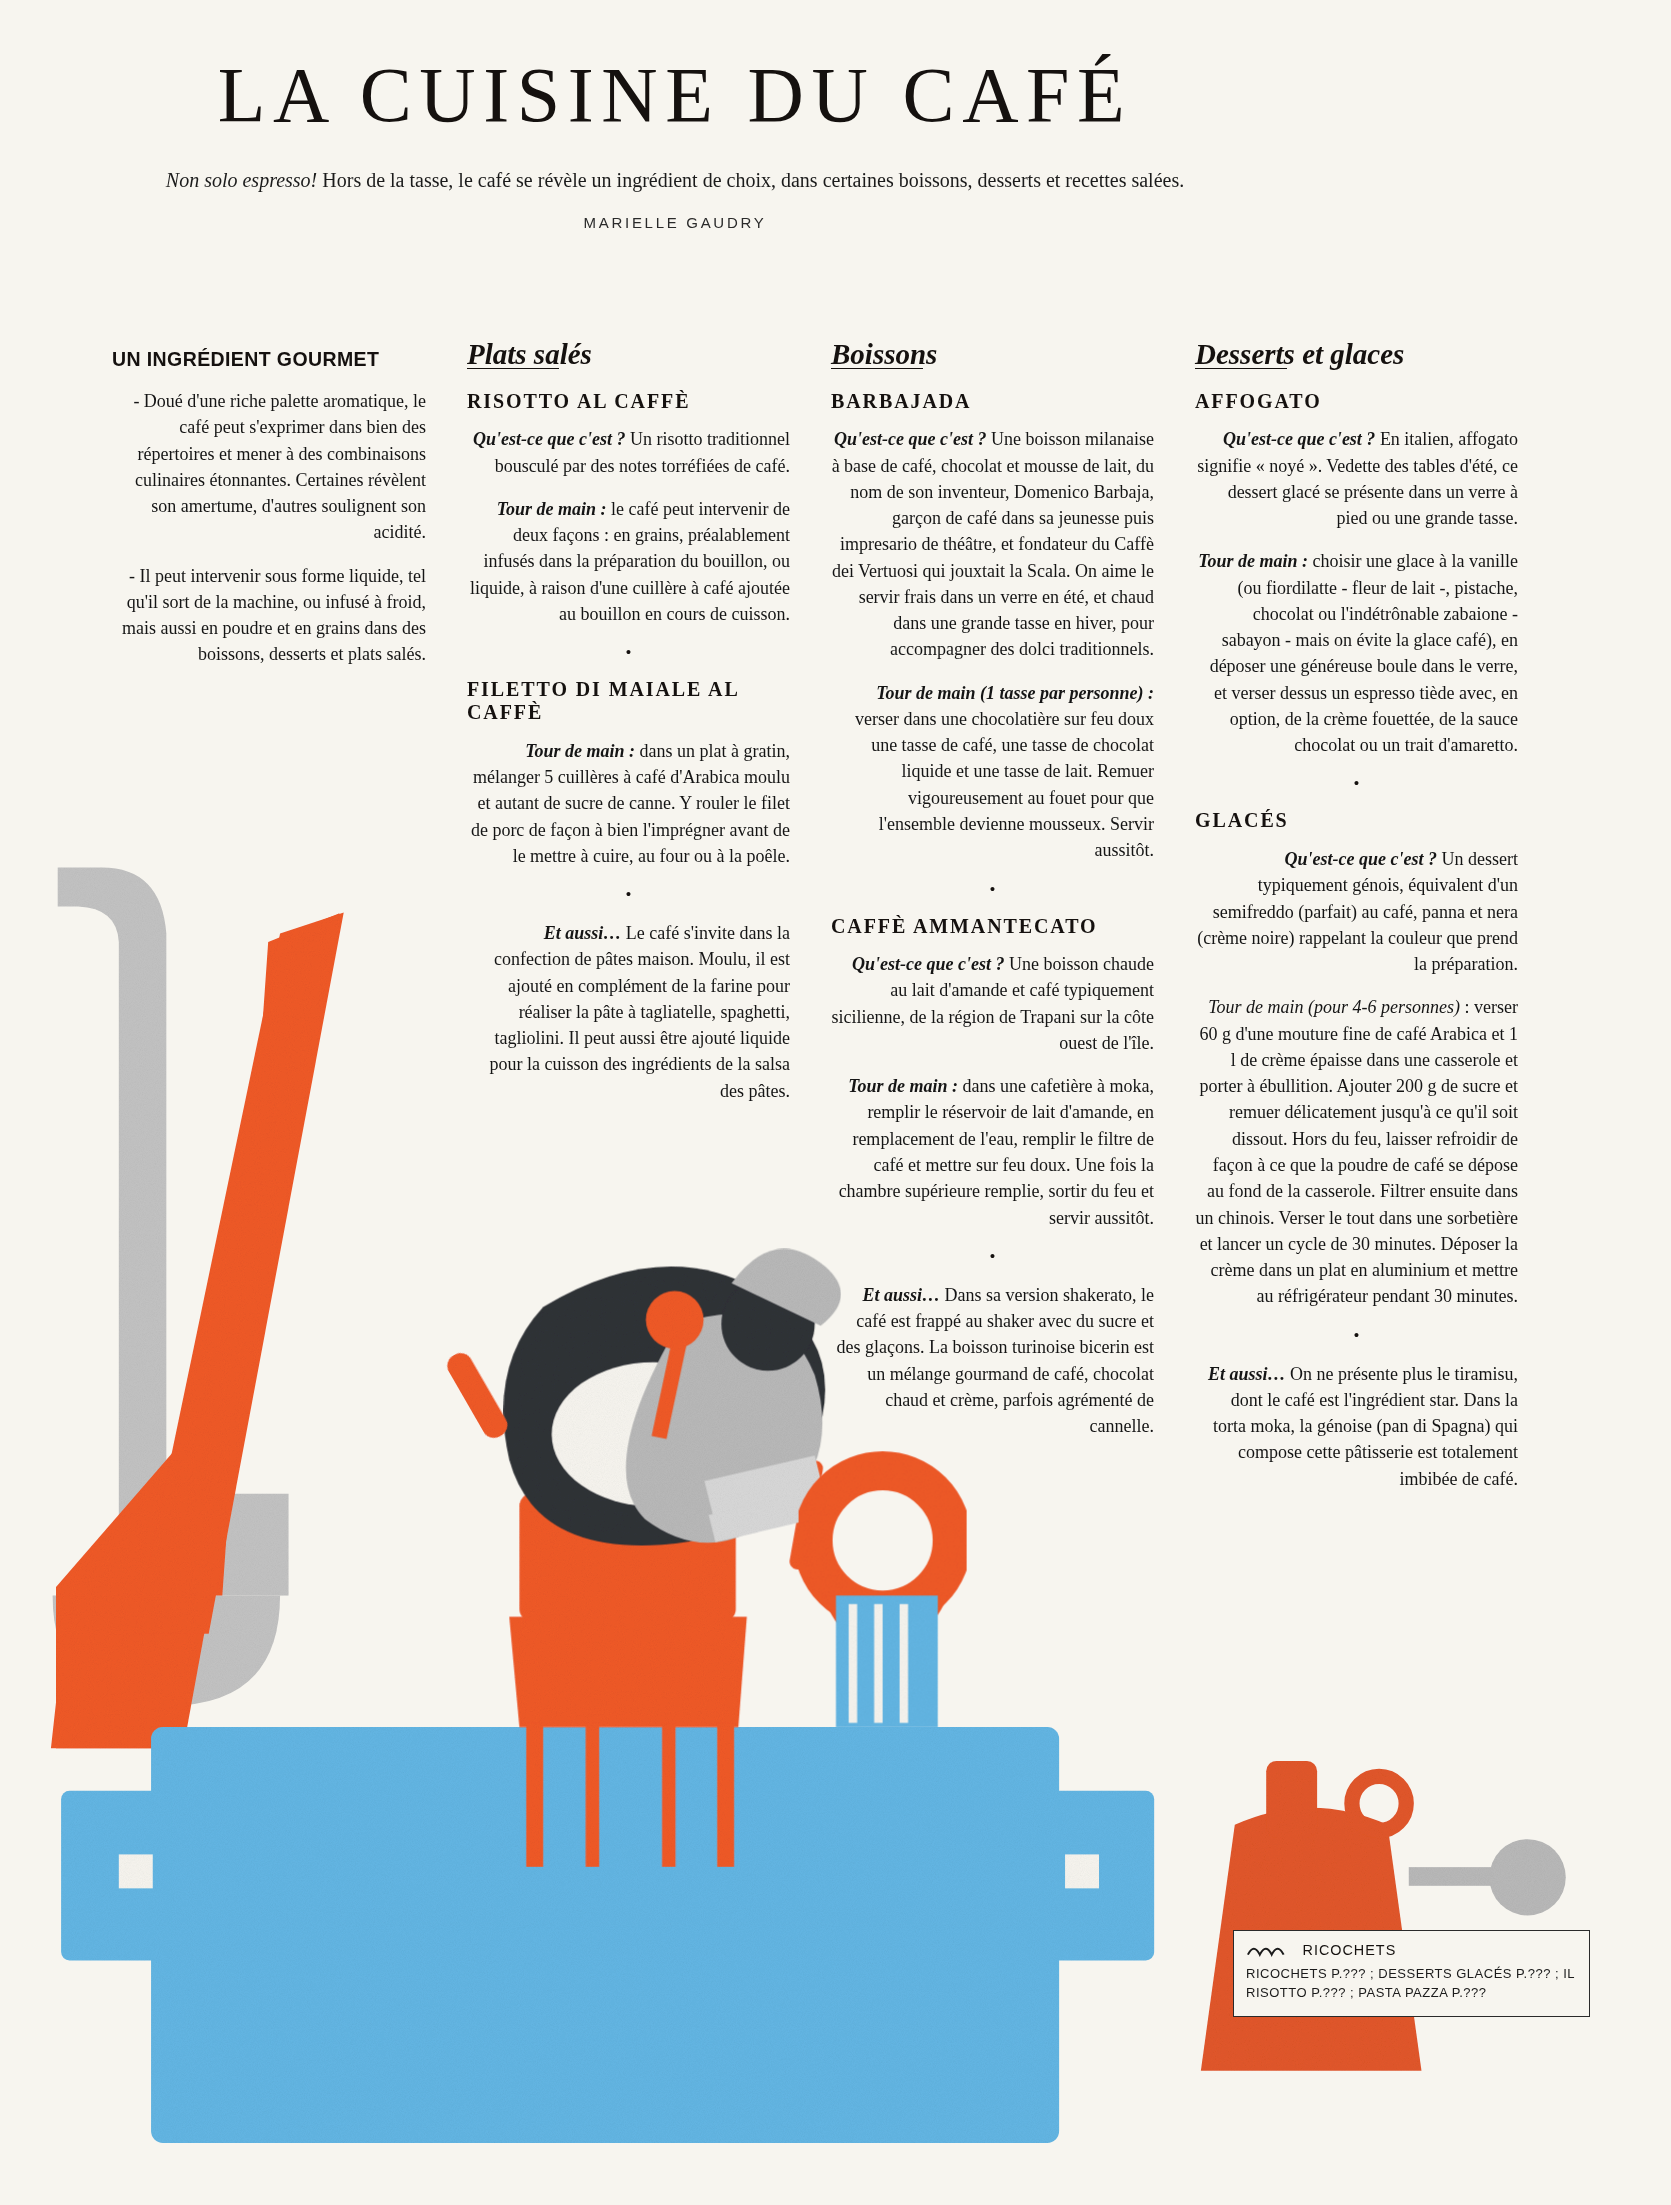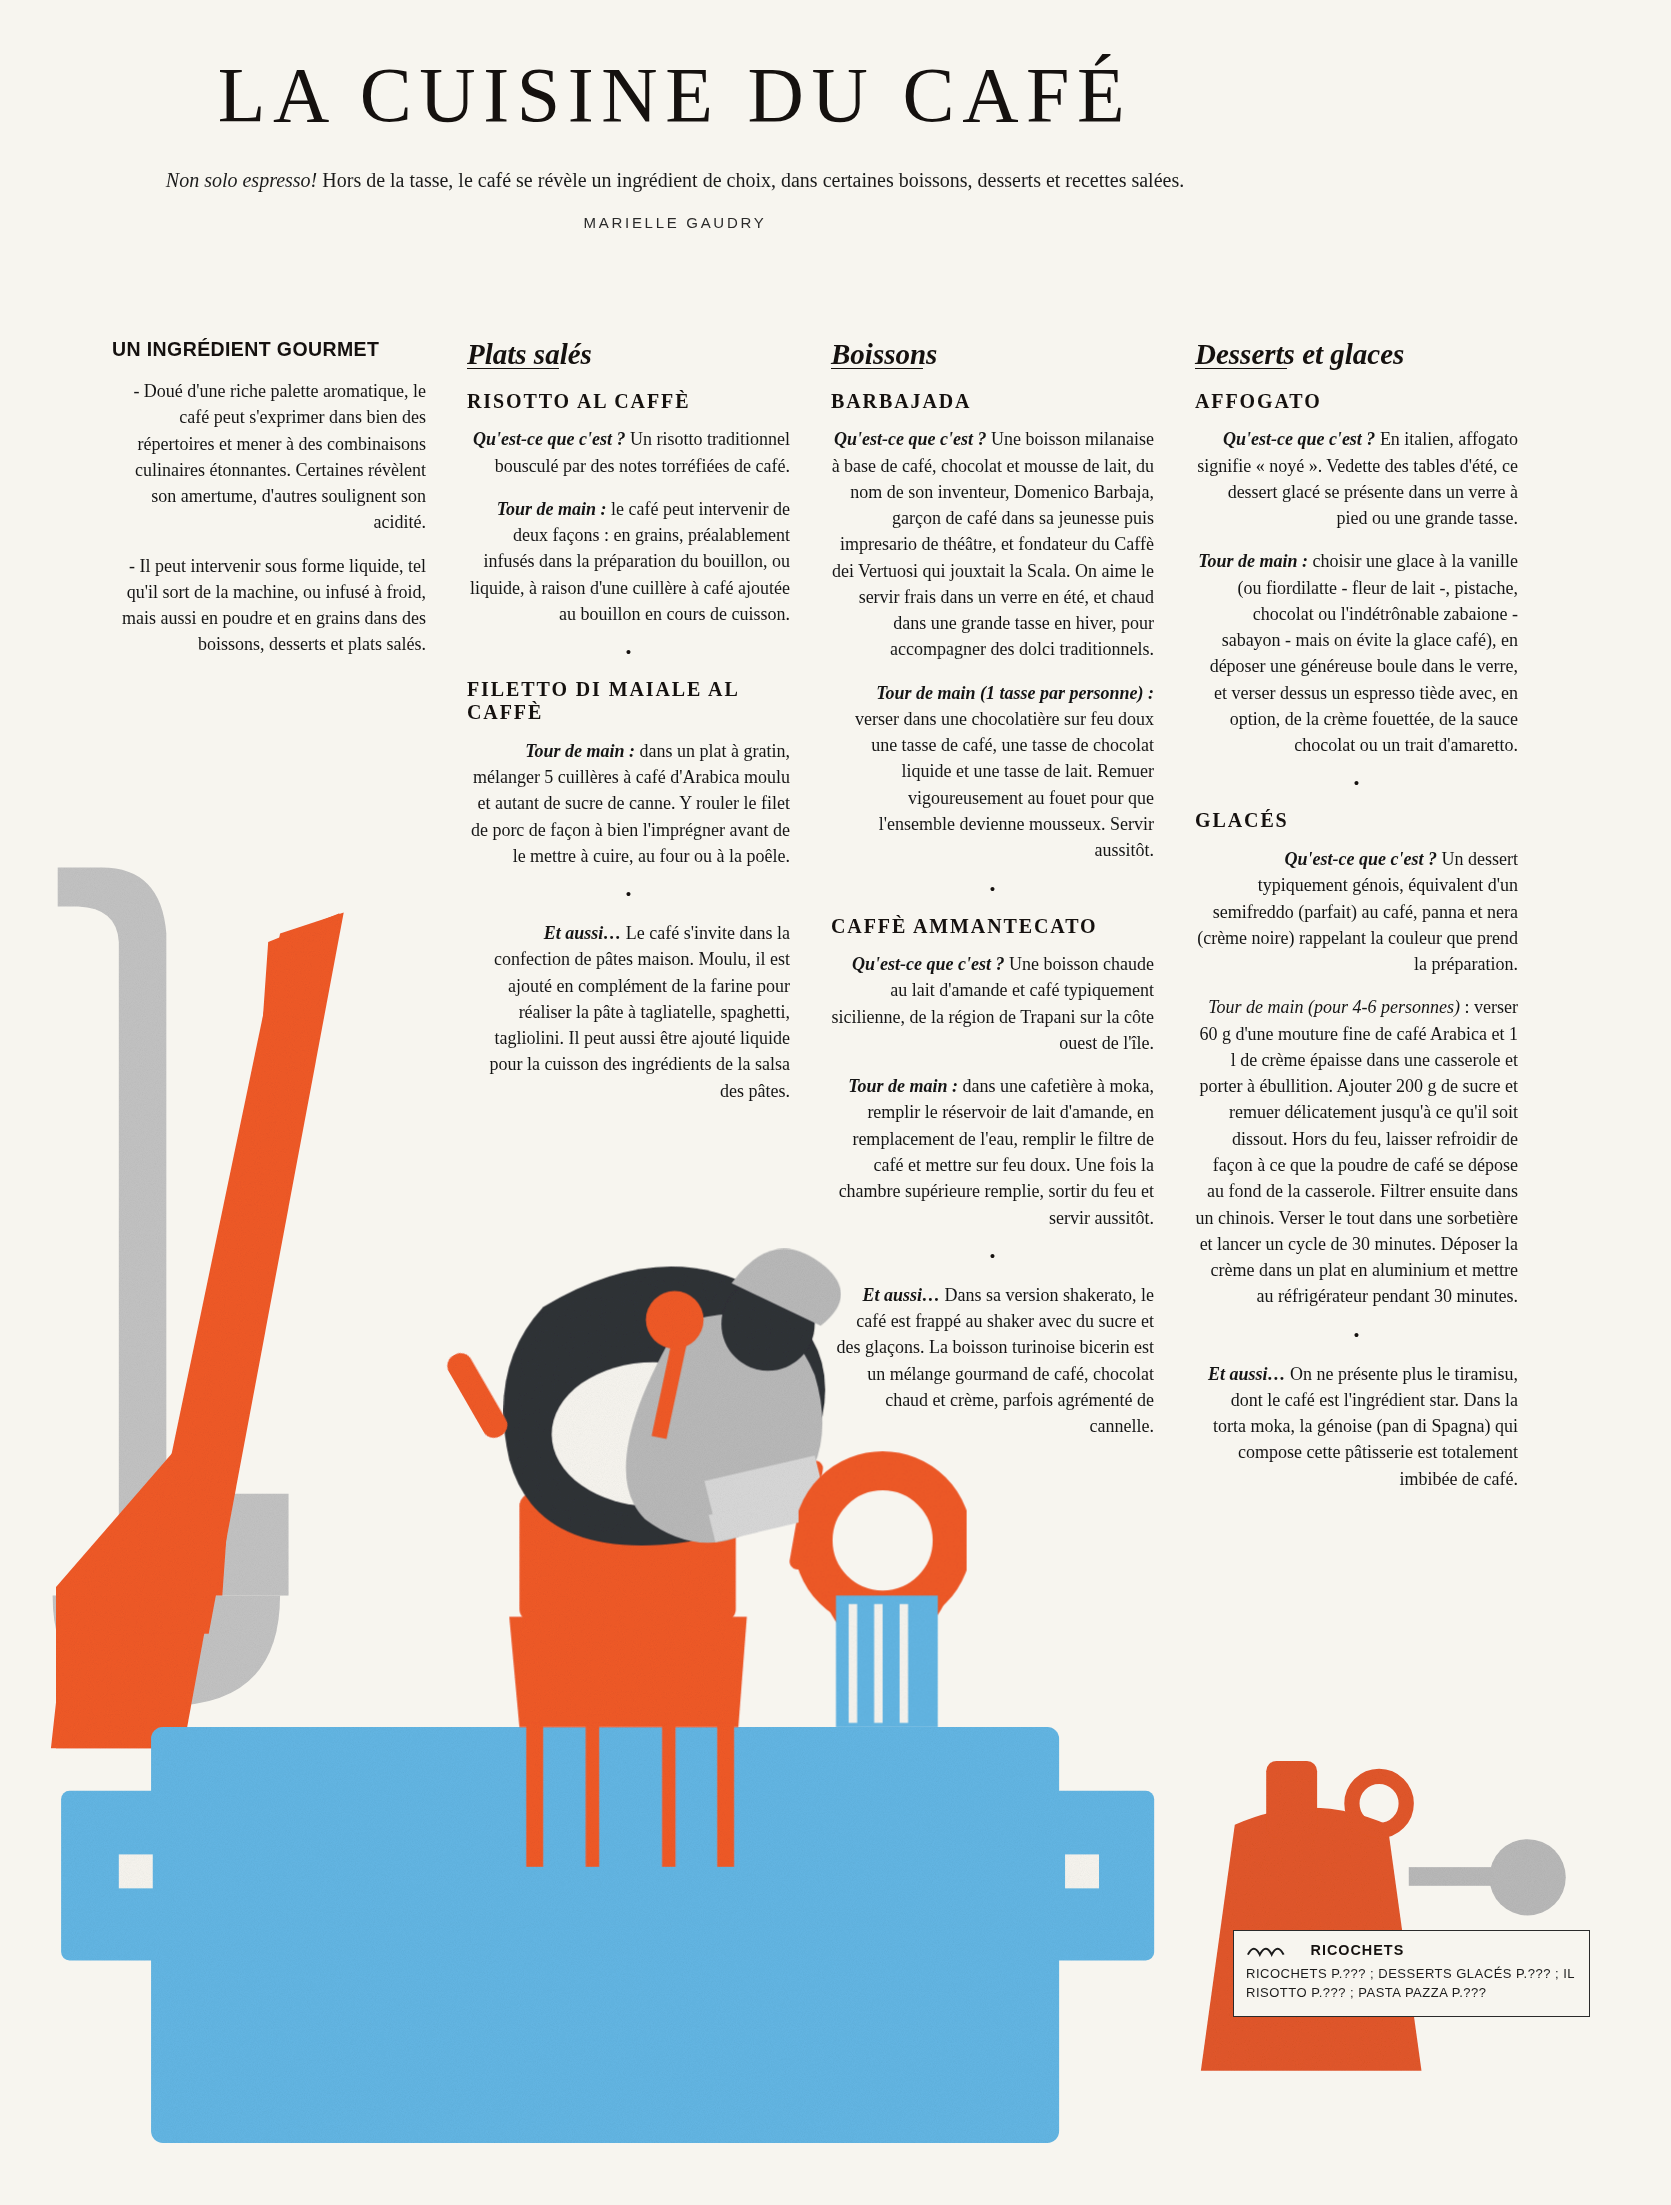--- a/index.html
+++ b/index.html
@@ -57,21 +57,21 @@
     top: 338px;
     left: 112px;
     width: 1460px;
     display: flex;
     gap: 41px;
     z-index: 5;
   }
   .col {
     width: 323px;
   }
-  .col.col1 { width: 314px; }
+  .col.col1 { width: 314px; margin-top: 10px; }
 
   .col-head-sans {
     font-family: "Liberation Sans", sans-serif;
     font-weight: bold;
     font-size: 19.5px;
     letter-spacing: 0.4px;
     margin: 0 0 17px 0;
     color: #15110f;
   }
   .col-head-script {
@@ -142,25 +142,24 @@
     z-index: 8;
   }
   .ricochets-head {
     display: flex;
     align-items: center;
     gap: 8.5px;
     margin-bottom: 6.8px;
   }
   .ricochets-title {
     font-family: "Liberation Sans", sans-serif;
-    font-weight: bold;
+    font-weight: normal;
     font-size: 14.4px;
     letter-spacing: 1px;
     color: #15110f;
-    margin-left: 8px;
   }
   .ricochets-body {
     font-family: "Liberation Sans", sans-serif;
     font-size: 13px;
     line-height: 1.45;
     letter-spacing: 0.5px;
     color: #1b1b1b;
   }
 </style>
 </head>

